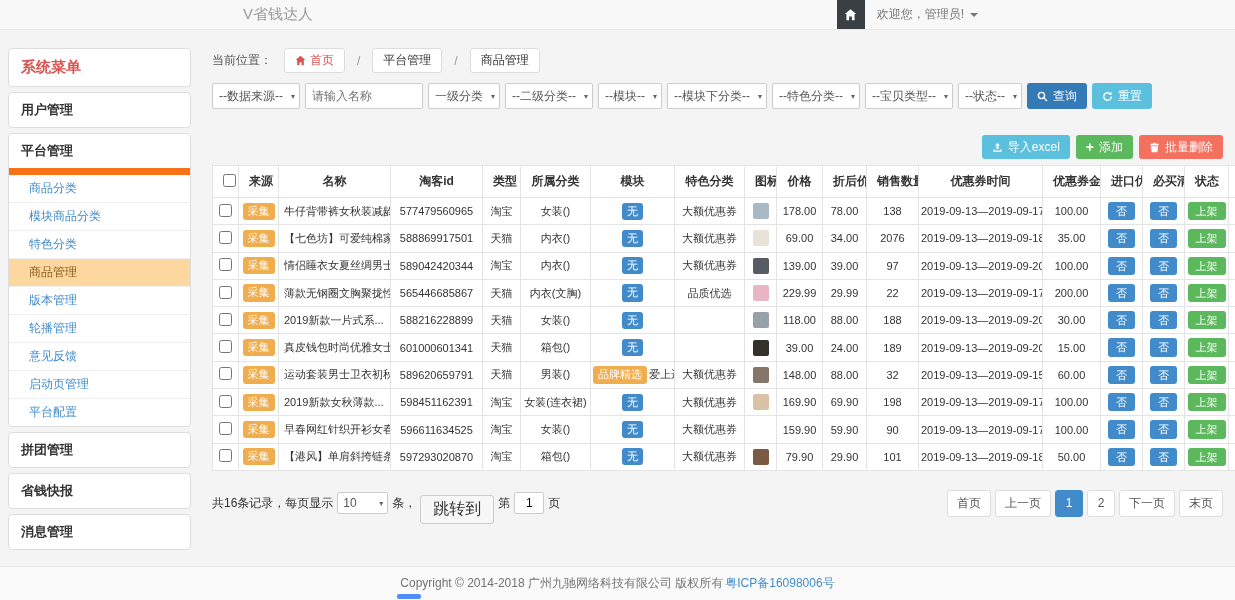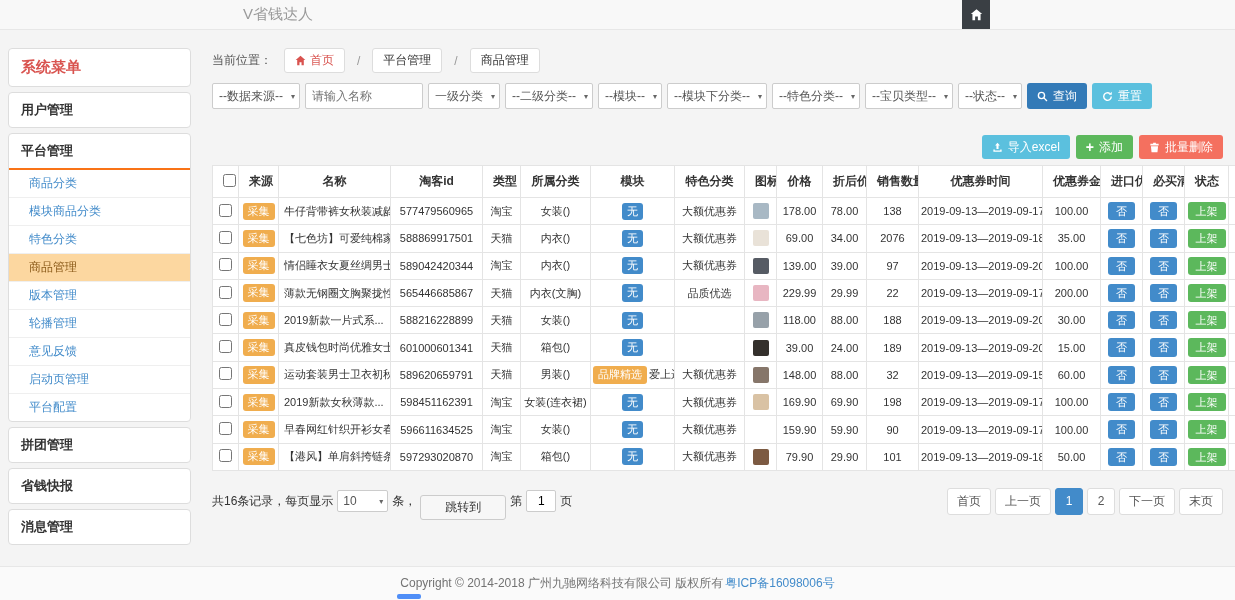--- a/index.html
+++ b/index.html
@@ -13,21 +13,21 @@
   .top-right{margin-left:auto;margin-right:245px;display:flex;align-items:stretch;}
   .home-btn{width:28px;background:#3a3f44;display:flex;align-items:center;justify-content:center;cursor:pointer;}
   .user-menu{display:flex;align-items:center;gap:6px;padding:0 12px;color:#777;cursor:pointer;}
   .caret{width:0;height:0;border-left:4px solid transparent;border-right:4px solid transparent;border-top:4px solid #777;}
 
   
   .sidebar{position:absolute;left:8px;top:48px;width:183px;height:518px;overflow:hidden;}
   .panel{background:#fff;border:1px solid #ddd;border-radius:4px;margin-bottom:5px;overflow:hidden;}
   .side-heading{padding:9px 12px;font-size:15px;font-weight:bold;color:#d9534f;}
   .menu-top{padding:8px 12px;font-size:13px;font-weight:bold;color:#333;cursor:pointer;min-height:16px;}
-  .submenu{border-top:2px solid #f97316;}
+  .submenu{border-top:7px solid #f97316;}
   .submenu-item{padding:5px 20px;font-size:12px;color:#428bca;border-bottom:1px solid #efefef;cursor:pointer;}
   .submenu-item:last-child{border-bottom:none;}
   .submenu-item.active{background:#fcd7a0;color:#8a5a18;}
 
   
   .main{margin:18px 12px 0 212px;}
   .crumbs{display:flex;align-items:center;gap:12px;margin-bottom:10px;}
   .crumb-prefix{color:#555;}
   .crumb-chip{display:inline-flex;align-items:center;gap:4px;background:#fff;border:1px solid #ddd;border-radius:3px;padding:3px 10px;cursor:pointer;color:#333;}
   .crumb-home{color:#d9534f;}
@@ -63,41 +63,45 @@
   .mod-extra{margin-left:2px;}
   .btn-xs{display:inline-block;border:none;border-radius:3px;color:#fff;font-size:11px;padding:2px 8px;cursor:pointer;font-family:inherit;line-height:1.3;}
   .btn-xs.blue{background:#428bca;}
   .btn-xs.green{background:#5cb85c;}
   .thumb{display:inline-block;width:16px;height:16px;border-radius:2px;vertical-align:middle;}
 
   
   .pager-row{display:flex;align-items:center;margin-top:12px;}
   .pager-left{display:flex;align-items:center;gap:4px;color:#333;}
   .pager-left select{height:22px;padding:0 30px 0 5px;}
-  .jump-btn{border:1px solid #ccc;background:#f7f7f7;border-radius:3px;padding:3px 24px;font-size:12px;color:#333;cursor:pointer;font-family:inherit;margin-top:12px;}
+  .jump-btn{border:1px solid #ccc;background:#f7f7f7;border-radius:3px;padding:3px 12px;font-size:16px;color:#333;cursor:pointer;font-family:inherit;margin-top:12px;}
   .jump-input{width:30px;height:22px;border:1px solid #ccc;border-radius:2px;text-align:center;font-size:12px;font-family:inherit;}
   .pager-right{margin-left:auto;display:flex;gap:4px;}
   .page-btn{min-width:28px;text-align:center;border:1px solid #ddd;background:#fff;border-radius:3px;padding:4px 9px;font-size:12px;color:#555;cursor:pointer;font-family:inherit;}
   .page-btn.active{background:#428bca;border-color:#428bca;color:#fff;}
 
   
   .footer{position:absolute;left:0;top:566px;width:100%;height:34px;background:#fafafa;border-top:1px solid #e7e7e7;display:flex;align-items:center;justify-content:center;gap:2px;color:#737373;font-size:12px;z-index:5;}
   .footer a{color:#428bca;text-decoration:none;cursor:pointer;}
   .hthumb{position:absolute;left:397px;top:594px;width:24px;height:5px;background:#4f8ef7;border-radius:2px;z-index:20;}
 </style>
 </head>
 <body>
 
 <div class="topbar">
   <div class="brand">V省钱达人</div>
   <div class="top-right">
     <div class="home-btn">
       <svg width="13" height="13" viewBox="0 0 16 16" fill="#fff">
           <path d="M8 1.5l7 6h-2V15H9.7v-4.5H6.3V15H3V7.5H1z"></path>
         </svg>
+    </div>
+    <div class="user-menu">
+      <span>欢迎您，管理员!</span>
+      <span class="caret"></span>
     </div>
   </div>
 </div>
 
 <aside class="sidebar">
   <div class="panel">
     <div class="side-heading">系统菜单</div>
   </div>
   <div id="menu">
       <div class="panel">

